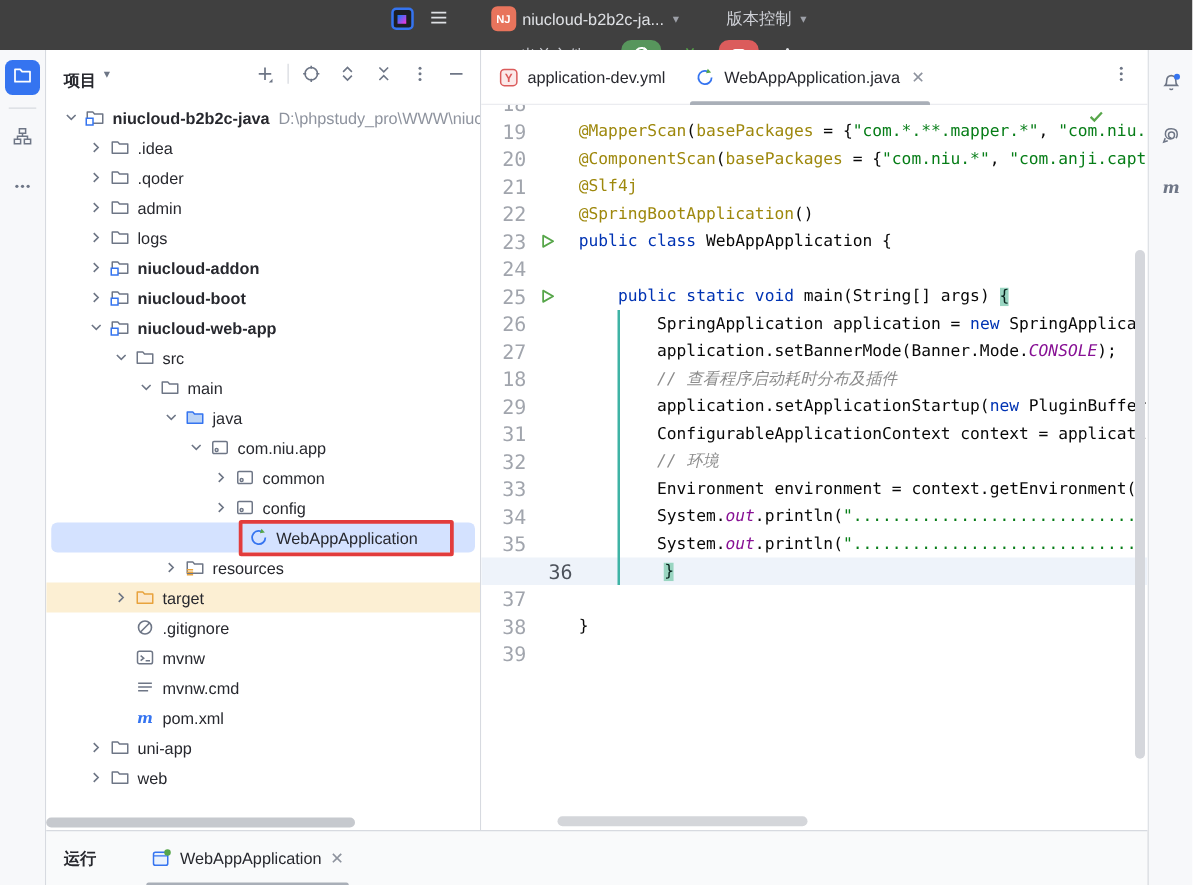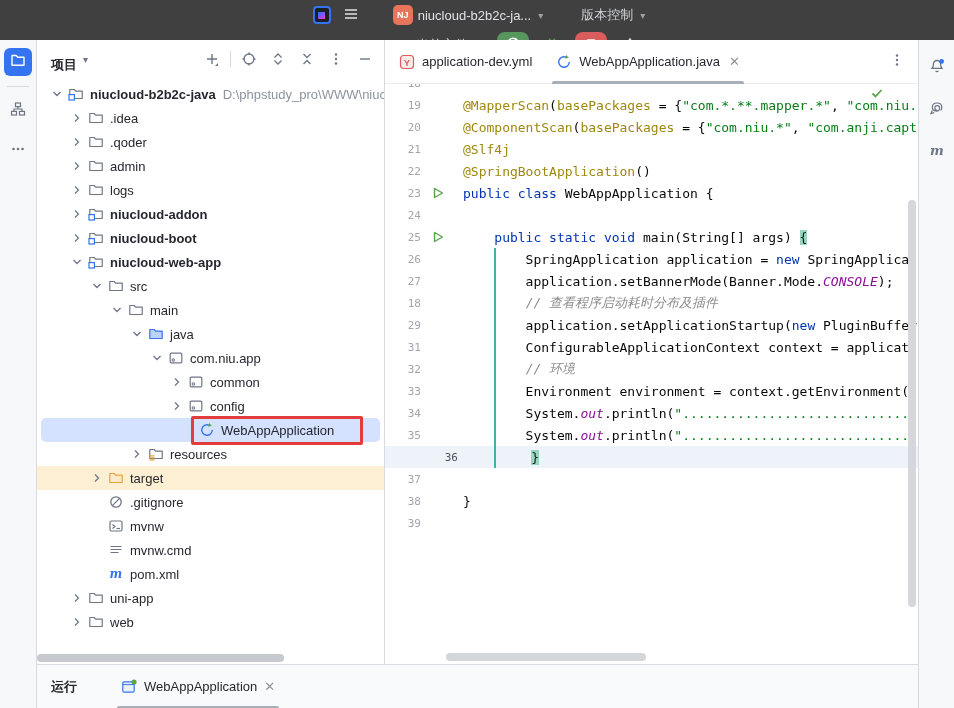--- a/index.html
+++ b/index.html
@@ -79,21 +79,21 @@
     background:#a9afb8; border-radius:2px 2px 0 0; }
   .tab-icon { width:16px; height:16px; display:flex; }
   .tabbar-right { margin-left:auto; display:flex; align-items:center; padding-right:10px; color:#6e7686; }
 
   .editor-body { flex:1 1 auto; position:relative; overflow:hidden;
     font-family:"DejaVu Sans Mono","Liberation Mono",monospace; font-size:13px; }
   .code-lines { margin-top:-12px; }
   .code-row { height:22px; display:flex; align-items:center; white-space:pre; }
   .code-row.current { background:#eef3fa;padding-left:37px; }
   .gut { flex:0 0 68px; display:flex; align-items:center; height:22px; }
-  .ln { width:36px; text-align:right; color:#a1a5ad; font-size:11px;
+  .ln { width:36px; text-align:right; color:#a1a5ad; font-size:16px;
     font-family:"DejaVu Sans Mono","Liberation Mono",monospace; }
   .code-row.current .ln { color:#4d525b; }
   .gicon { width:22px; height:22px; margin-left:6px; display:flex; align-items:center; justify-content:center; cursor:pointer; }
   .code-text { padding-left:10px; overflow:hidden; }
   .tok-ann { color:#9E880D; }
   .tok-kw  { color:#0033B3; }
   .tok-str { color:#067D17; }
   .tok-cmt { color:#8C8C8C; font-style:italic; }
   .tok-fld { color:#871094; font-style:italic; }
   .tok-pln { color:#080808; }

